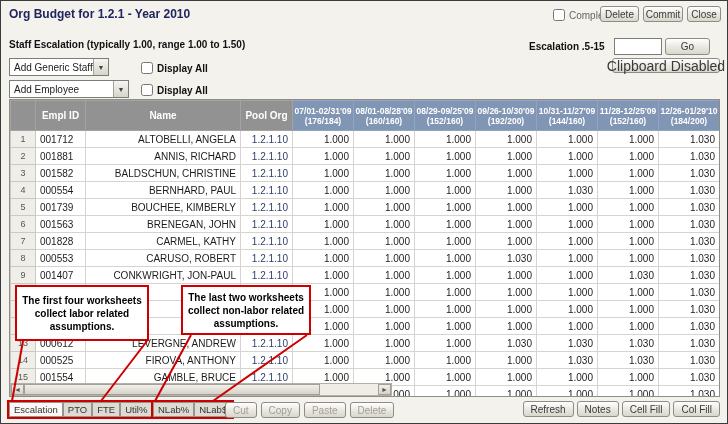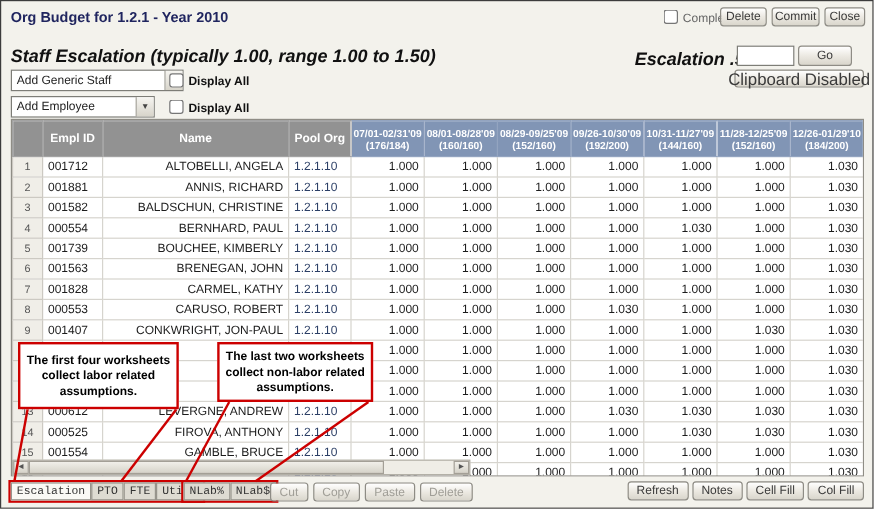--- a/index.html
+++ b/index.html
@@ -1,21 +1,21 @@
 <!DOCTYPE html>
 <html><head>
 <meta charset="utf-8">
 <style>
   * { margin:0; padding:0; box-sizing:border-box; }
   html,body { background:#9a9a9a; }
   body { font-family:"Liberation Sans","DejaVu Sans",sans-serif; }
   .window { position:relative; width:728px; height:424px; background:#f3f2ec; border:1px solid #3c3c3c; overflow:hidden; font-size:11px; color:#222; }
   .abs { position:absolute; }
   .title { font-size:12px; font-weight:bold; color:#20255f; }
-  .blabel { font-weight:bold; font-size:15px; color:#111;font-style:italic; }
+  .blabel { font-weight:bold; font-size:10px; color:#111; }
   .btn { display:flex; align-items:center; justify-content:center; background:linear-gradient(#ffffff,#ece9e2 50%,#d9d6cc); border:1px solid #8e8c85; border-radius:3px; font-size:10px; color:#3a3a3a; cursor:default; white-space:nowrap; }
   .btn.disabled { color:#a09e97; }
   .chk { width:12px; height:12px; vertical-align:middle; }
   .chklabel { font-size:10px; color:#666; }
   .chklabel.dark { color:#111; font-weight:bold; }
   .select { background:#fff; border:1px solid #7d7d77; display:flex; height:18px; align-items:center; font-size:10px; color:#222; }
   .sel-text { flex:1; padding:0 4px; overflow:hidden; white-space:nowrap; }
   .sel-arrow { width:15px; height:100%; background:linear-gradient(#f6f5f1,#d7d4ca); border-left:1px solid #a5a29a; font-size:7px; display:flex; align-items:center; justify-content:center; color:#444; }
   .txtinput { background:#fff; border:1px solid #7d7d77; font-size:10px; padding:0 3px; font-family:"Liberation Sans","DejaVu Sans",sans-serif; }
 
@@ -23,32 +23,32 @@
   table.grid { border-collapse:collapse; table-layout:fixed; width:709px; }
   .grid th, .grid td { border:1px solid #d6d4ce; overflow:hidden; white-space:nowrap; }
   .grid thead th { height:30px; text-align:center; vertical-align:middle; }
   .h-gray { background:#929292; color:#fff; font-weight:bold; font-size:10px; border-color:#a3a3a3 !important;margin-top:28px; }
   .h-blue { background:#8195b5; color:#fff; font-weight:bold; border-color:#93a4c0 !important; }
   .h-blue .l1 { display:block; font-size:8.5px; line-height:10px; transform:translateY(0); }
   .grid td { height:17px; font-size:10px; background:#fff; padding:0 4px; color:#1c1c1c; }
   .grid td.num { background:#f0eee8; text-align:center; color:#555; font-size:9px; padding:0 1px; border-color:#ccc9c2; }
   .grid td.idc  { text-align:left; }
   .grid td.name { text-align:right; }
-  .grid td.pool { text-align:left; color:#2c3f66; }
+  .grid td.pool { text-align:right; color:#2c3f66; }
   .grid td.val  { text-align:right; }
   .c-num{width:25px}.c-id{width:50px}.c-name{width:155px}.c-pool{width:52px}.c-per{width:61px}
 
   .hscroll { position:absolute; left:0; bottom:0; width:382px; height:13px; background:#efede6; border:1px solid #b3b0a7; display:flex; z-index:5; }
   .sb-btn { width:13px; height:100%; background:linear-gradient(#f1efe9,#d6d3c9); border:1px solid #a39f96; font-size:7px; display:flex; align-items:center; justify-content:center; color:#555; }
   .sb-thumb { width:296px; height:100%; background:linear-gradient(#f1efe9,#d6d3c9); border:1px solid #a39f96; }
   .sb-rest { flex:1; }
 
   .tabbar { position:absolute; left:0; top:399px; width:728px; height:22px; }
   .tabgroup { position:absolute; top:0; display:flex; border:2px solid #cc0000; background:transparent; }
-  .wtab { padding:0 4px; font-size:9.5px; border:1px solid #97948c; background:#dedbd2; color:#333; height:15px; display:flex; align-items:center; cursor:default;font-family:Liberation Mono, monospace; }
+  .wtab { padding:0 4px; font-size:9.5px; border:1px solid #97948c; background:#dedbd2; color:#333; height:15px; display:flex; align-items:center; cursor:default; }
   .wtab.active { background:#faf9f5; }
   .editbtns { position:absolute; left:224px; top:2px; display:flex; gap:4px; }
   .rightbtns { position:absolute; right:9px; top:1px; display:flex; gap:3px; }
   .editbtns .btn, .rightbtns .btn { height:16px; padding:0 7px; }
 
   .callout { position:absolute; background:#fff; border:2px solid #cc0000; color:#000; font-weight:bold; font-size:10px; text-align:center; display:flex; align-items:center; justify-content:center; padding:2px 3px; line-height:1.3; z-index:30; }
   .arrows { position:absolute; left:0; top:0; width:728px; height:424px; pointer-events:none; z-index:29; }
 </style>
 </head>
 <body>
@@ -61,21 +61,21 @@
   <div class="abs btn" style="left:599px;top:5px;width:39px;height:16px;">Delete</div>
   <div class="abs btn" style="left:642px;top:5px;width:40px;height:16px;">Commit</div>
   <div class="abs btn" style="left:686px;top:5px;width:34px;height:16px;">Close</div>
 
   <div class="abs blabel" style="left:8px;top:38px;">Staff Escalation (typically 1.00, range 1.00 to 1.50)</div>
   <div class="abs blabel" style="left:528px;top:40px;">Escalation .5-15</div>
   <input class="abs txtinput" style="left: 613px; top: 37px; width: 48px; height: 17px;" value="">
   <div class="abs btn" style="left:664px;top:37px;width:45px;height:17px;">Go</div>
   <div class="abs btn" style="left:611px;top:57px;width:108px;height:15px;font-size:14px;">Clipboard Disabled</div>
 
-  <div class="abs select" style="left:8px;top:57px;width:144px;">
+  <div class="abs select" style="left:8px;top:57px;width:100px;">
     <span class="sel-text">Add Generic Staff</span>
     <span class="sel-arrow">▼</span>
   </div>
   <span class="abs" style="left:140px;top:60px;"><input type="checkbox" class="chk" style=""></span>
   <span class="abs chklabel dark" style="left:156px;top:62px;">Display All</span>
 
   <div class="abs select" style="left:8px;top:79px;width:120px;">
     <span class="sel-text">Add Employee</span>
     <span class="sel-arrow">▼</span>
   </div>

